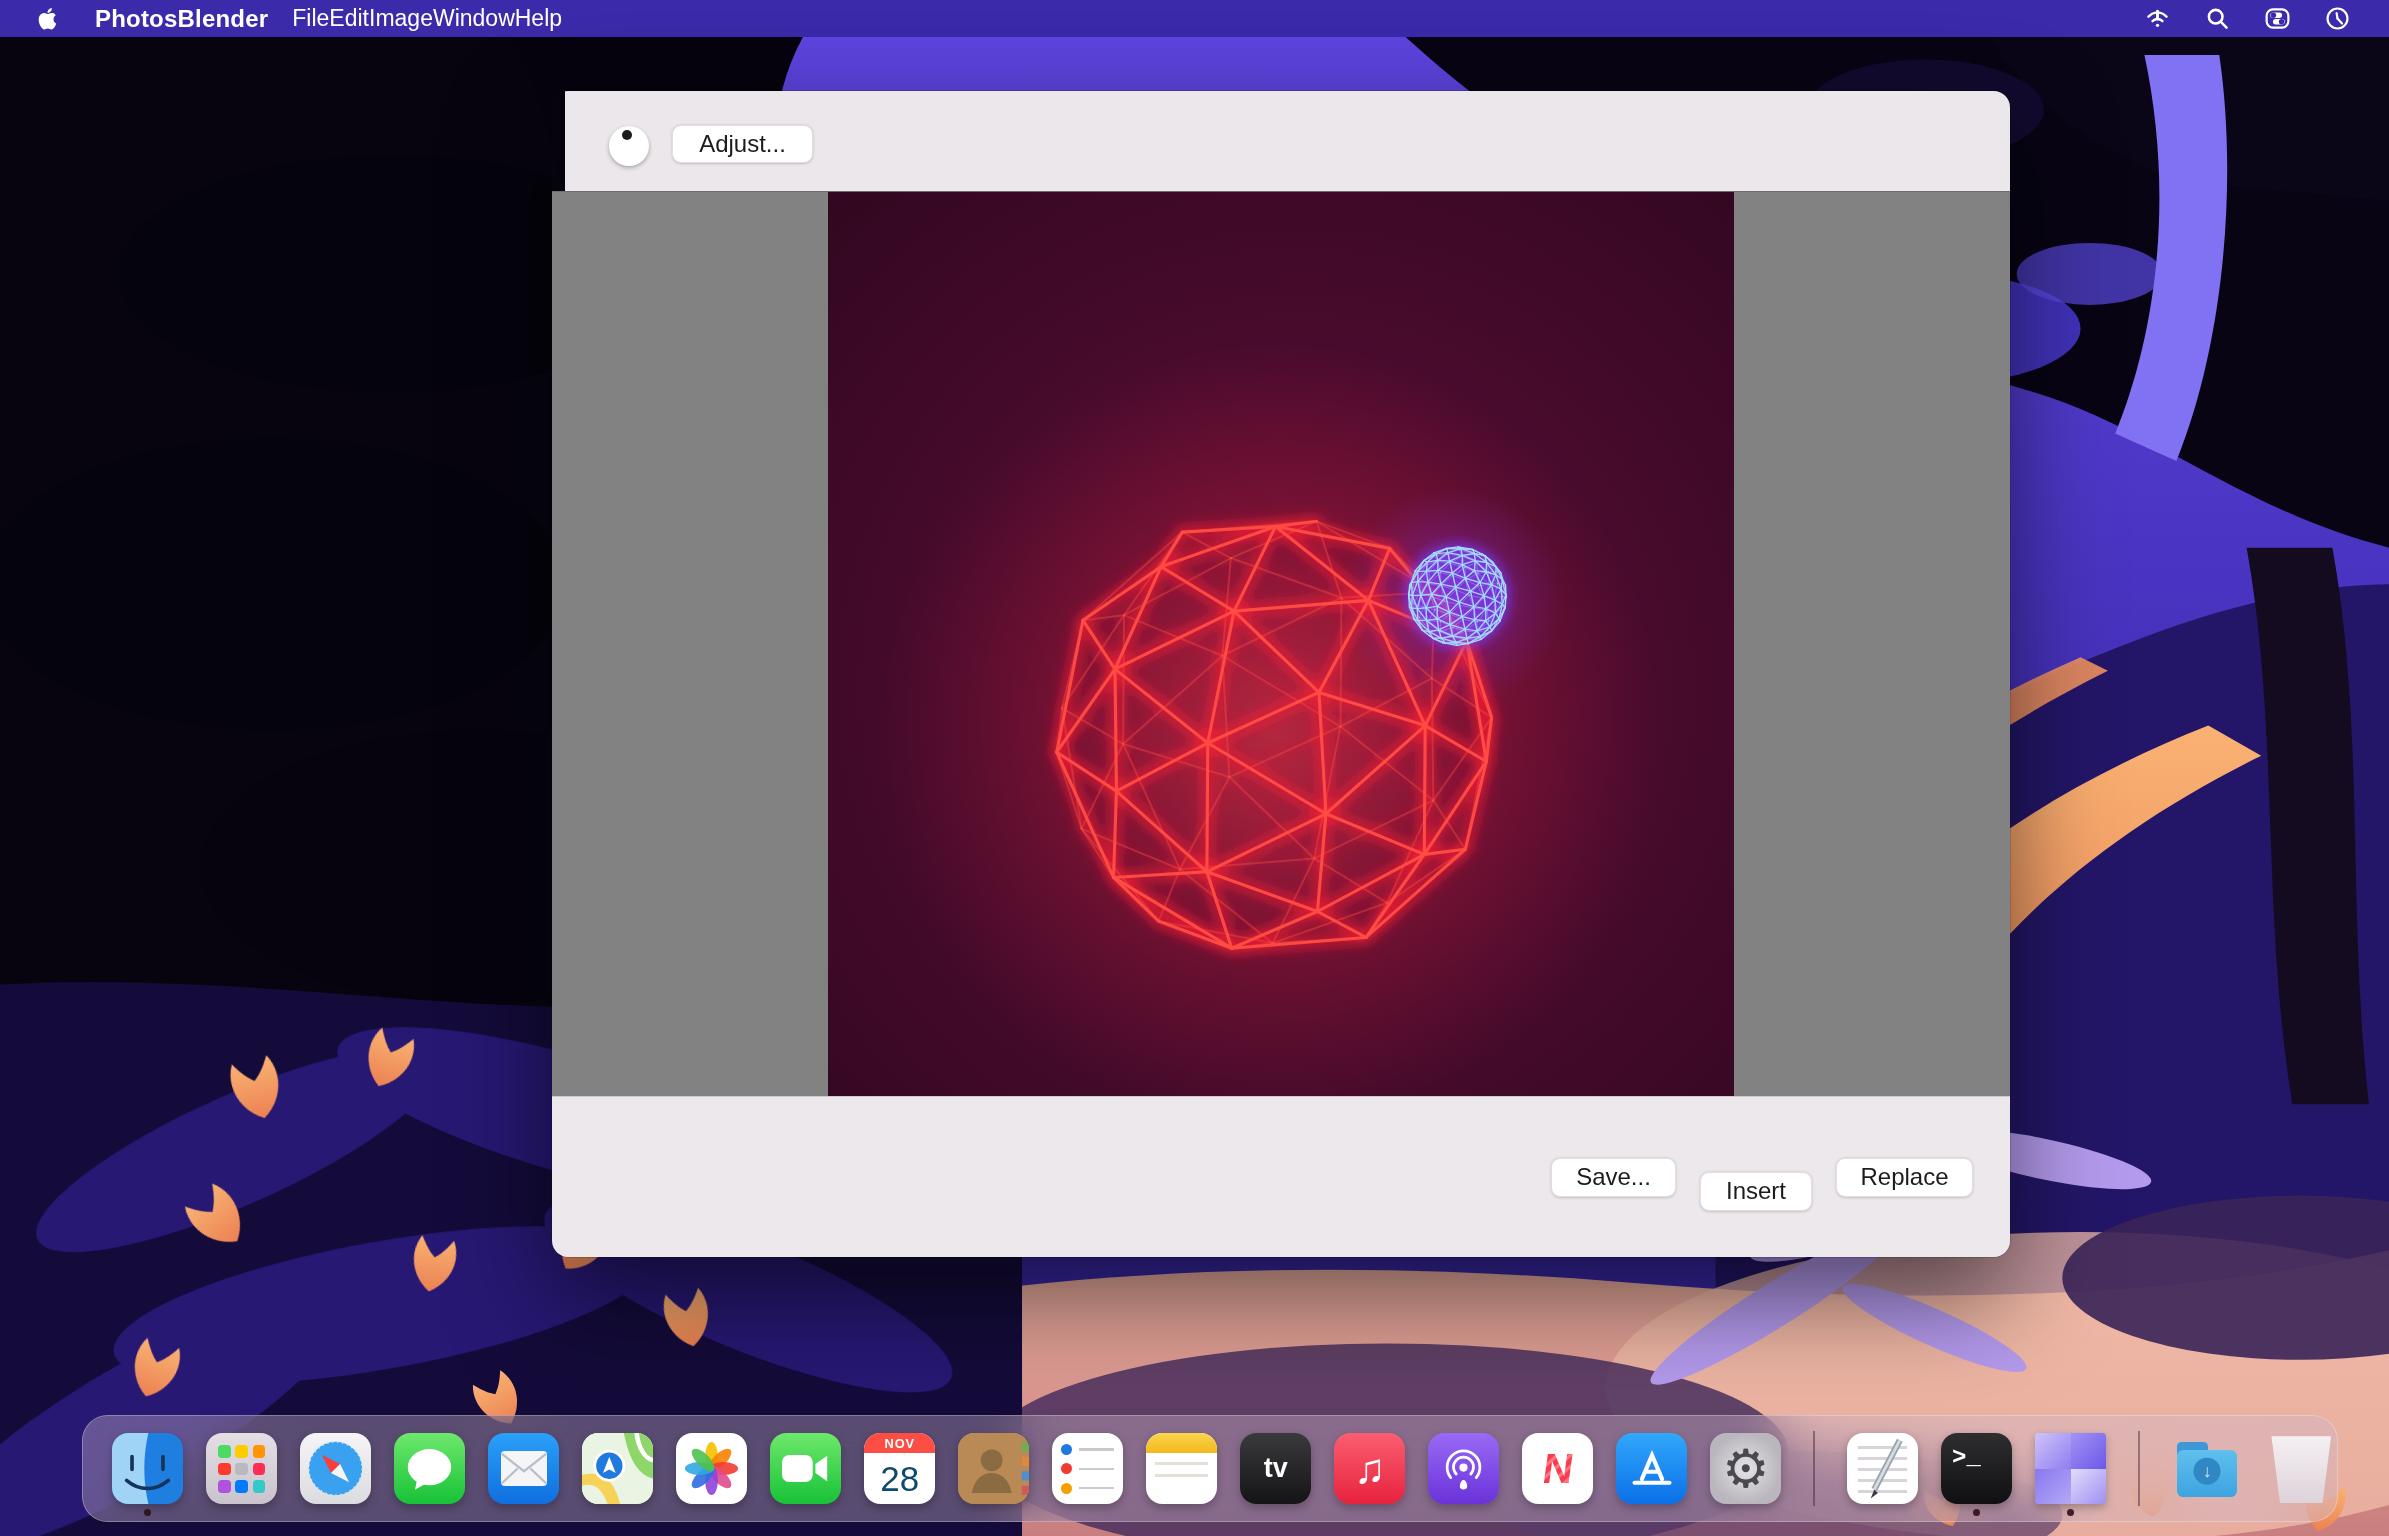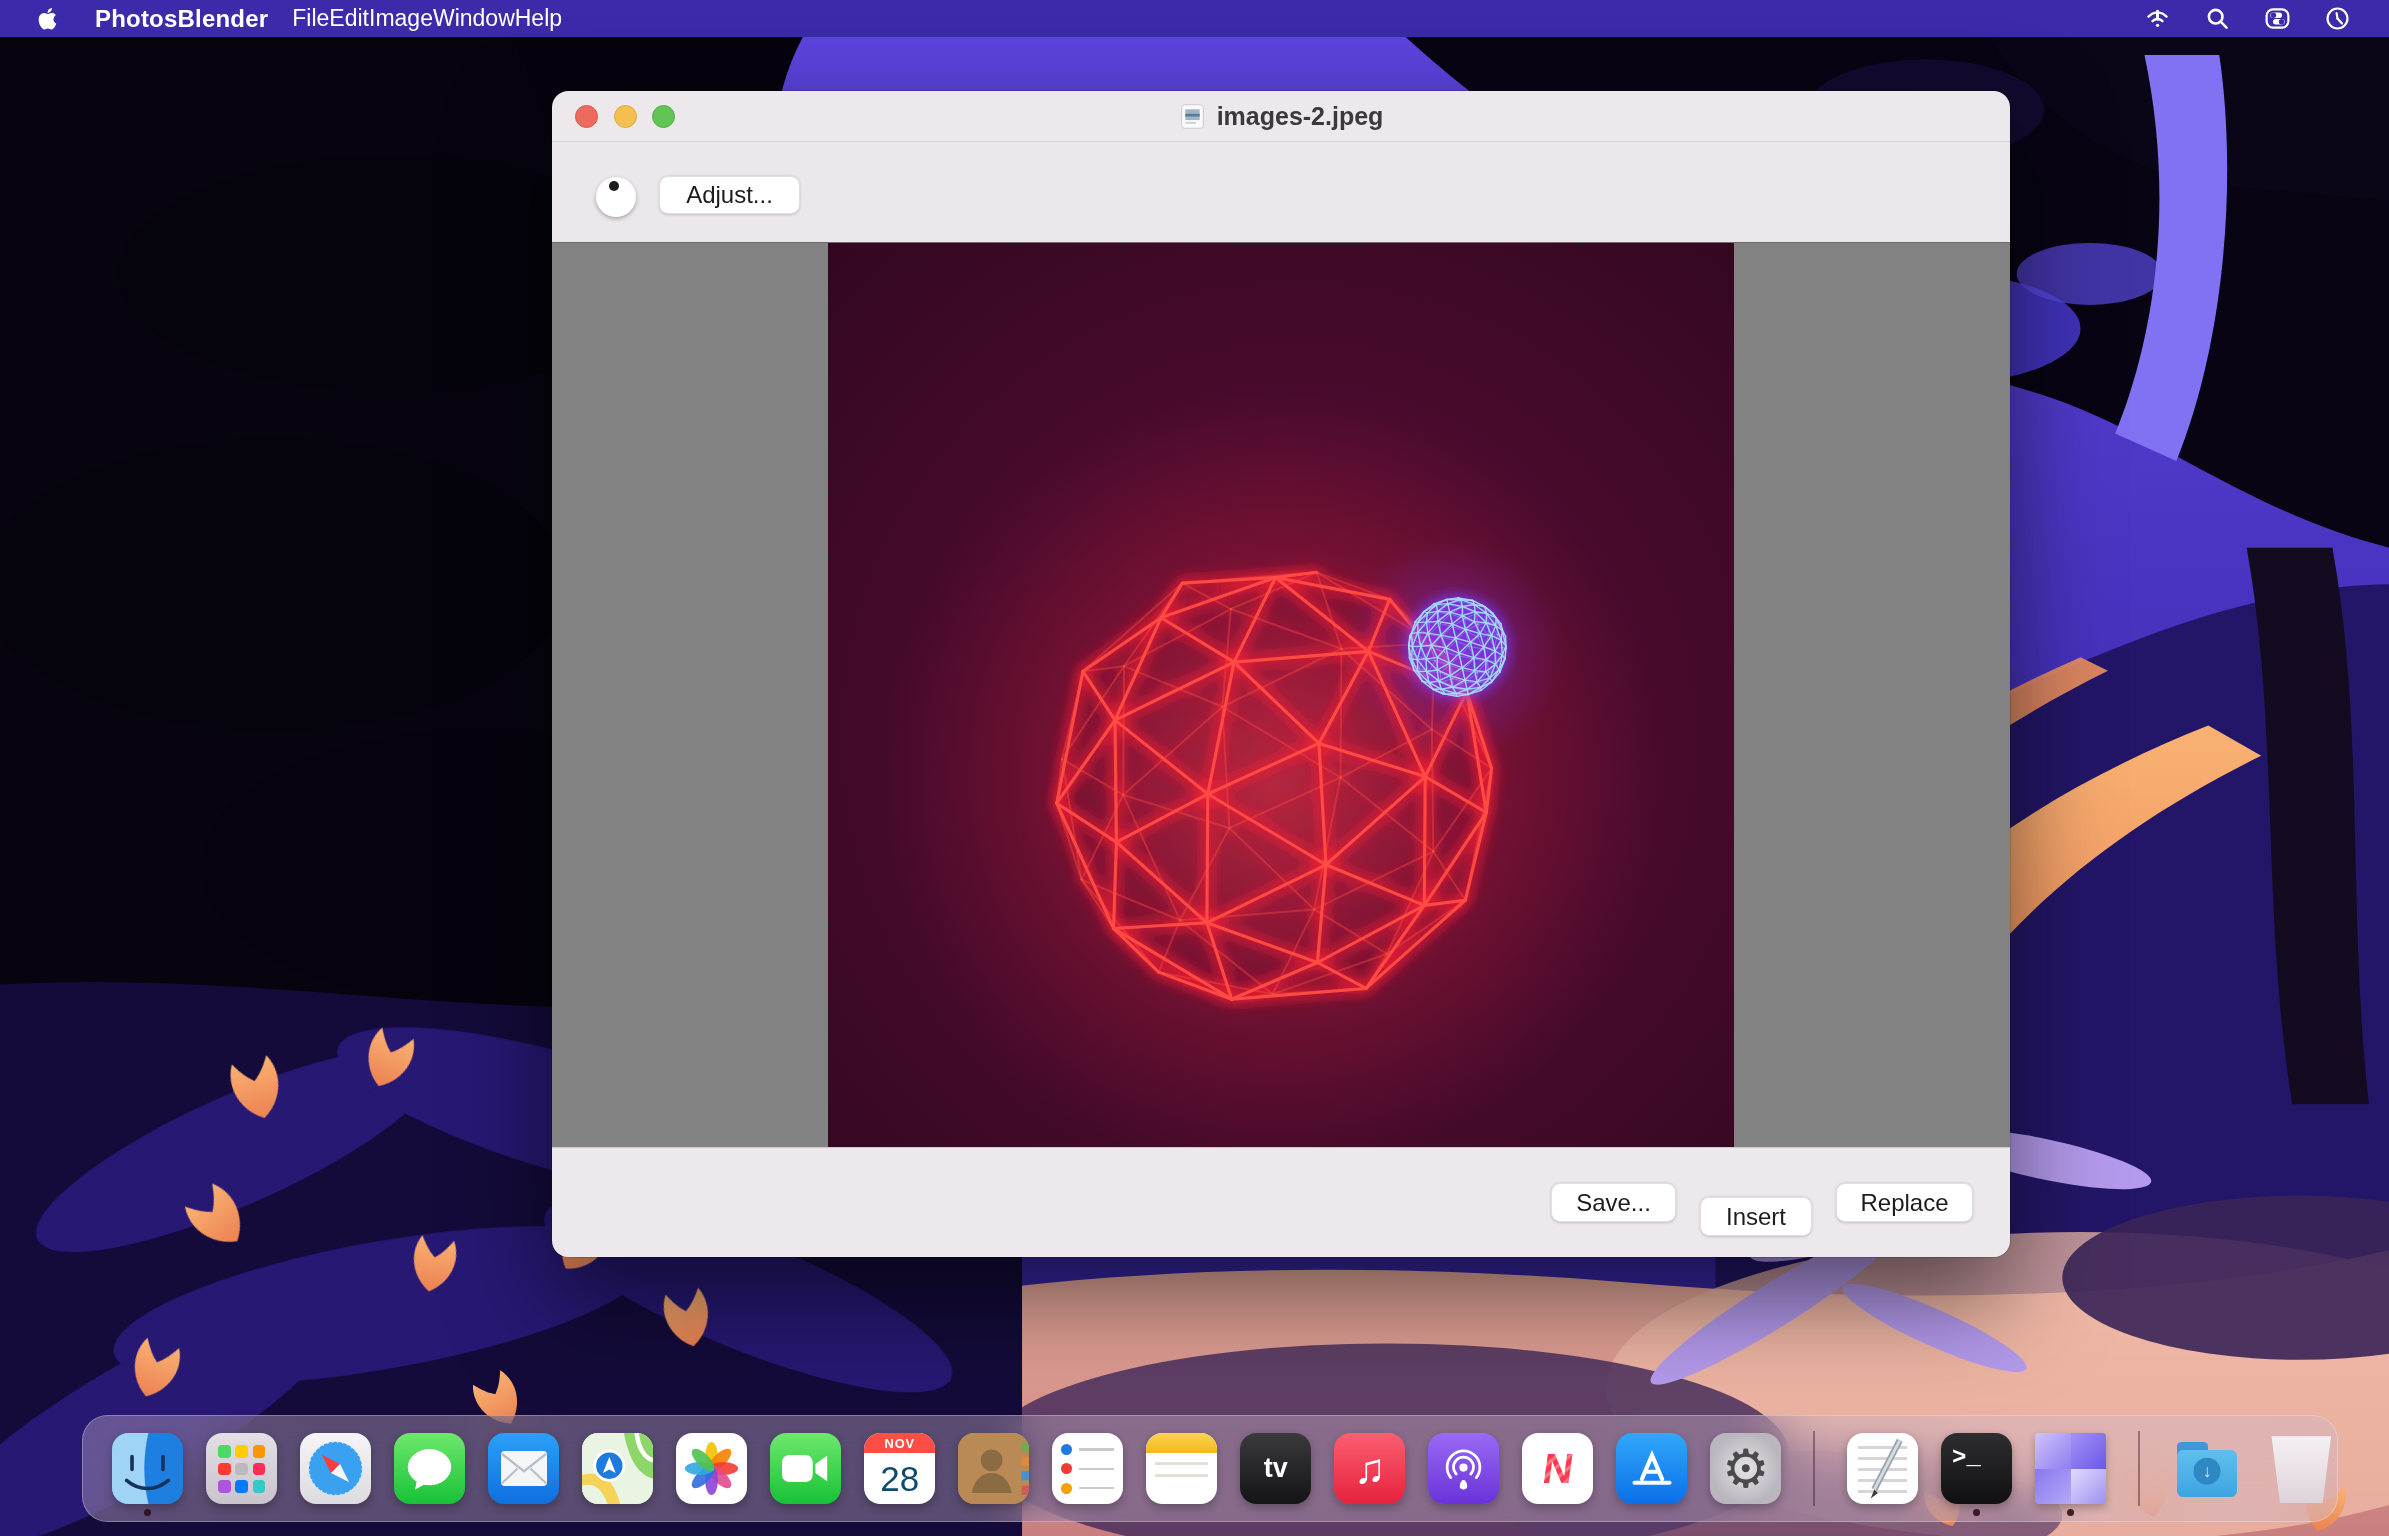--- a/index.html
+++ b/index.html
@@ -28,21 +28,21 @@
     position:relative;display:flex;align-items:center;flex:0 0 auto;}
   .lights{position:absolute;left:23px;top:0;height:100%;display:flex;align-items:center;gap:15.5px;}
   .light{width:21px;height:21px;border-radius:50%;}
   .light.red{background:#ed6a5e;border:0.9px solid #d9584e;}
   .light.yellow{background:#f5bf4f;border:0.9px solid #dfa73c;}
   .light.green{background:#61c555;border:0.9px solid #51ad45;}
   .titlegroup{margin:0 auto;display:flex;align-items:center;gap:11px;}
   .docicon{width:27px;height:27px;}
   .titletext{font-size:25px;font-weight:bold;color:#3a3a3c;}
 
-  .toolbar{height:100px;background:#ebe7eb;position:relative;flex:0 0 auto;}
+  .toolbar{height:100px;background:#ebe7eb;position:relative;flex:0 0 auto;margin-left:13px;}
   .knob{position:absolute;left:44px;top:35px;width:40px;height:40px;border-radius:50%;
     background:#ffffff;box-shadow:0 1.8px 4.6px rgba(0,0,0,.3);}
   .knob::after{content:"";position:absolute;left:12.8px;top:3.7px;width:10px;height:10px;
     border-radius:50%;background:#1c1c1e;}
   .btn{background:#ffffff;border:0.9px solid #e2dde2;border-radius:9px;
     font-family:"Liberation Sans",sans-serif;font-size:24px;color:#1c1c1e;
     box-shadow:0 0.9px 2.7px rgba(0,0,0,.18);cursor:pointer;}
   #adjust-btn{position:absolute;left:107px;top:34px;width:141px;height:38px;}
 
   .content{height:904px;background:#828282;border-top:0.9px solid #6e6e6e;
@@ -239,36 +239,20 @@
       </svg>
       <svg viewBox="0 0 32 32" fill="none" stroke="#fff" stroke-width="2.4" stroke-linecap="round">
         <circle cx="16" cy="16" r="11"></circle>
           <path d="M16 16 L21 21.5"></path>
           <path d="M16 16 L15 10"></path>
       </svg>
     </div>
   </div>
 
   <div id="window">
-    <div class="titlebar">
-      <div class="lights">
-        <span class="light red"></span>
-        <span class="light yellow"></span>
-        <span class="light green"></span>
-      </div>
-      <div class="titlegroup">
-        <svg class="docicon" viewBox="0 0 30 30">
-          <rect x="3" y="2" width="24" height="26" rx="3" fill="#fbfbfd" stroke="#c9c4ca"></rect>
-          <rect x="7" y="7" width="16" height="12" fill="#9fb6c8"></rect>
-          <rect x="7" y="12" width="16" height="3" fill="#5a7a96"></rect>
-          <rect x="7" y="21" width="12" height="2" fill="#d0ccd2"></rect>
-        </svg>
-        <span class="titletext">images-2.jpeg</span>
-      </div>
-    </div>
 
     <div class="toolbar">
       <div class="knob"></div>
       <button class="btn" id="adjust-btn">Adjust...</button>
     </div>
 
     <div class="content">
       <div class="artboard">
         <svg id="spheres" viewBox="0 0 993 991" width="906" height="904">
           <defs>

